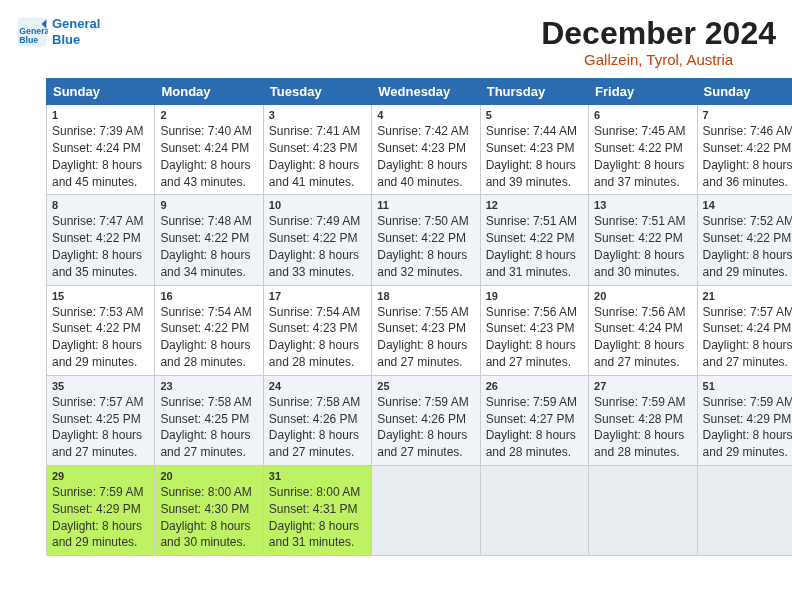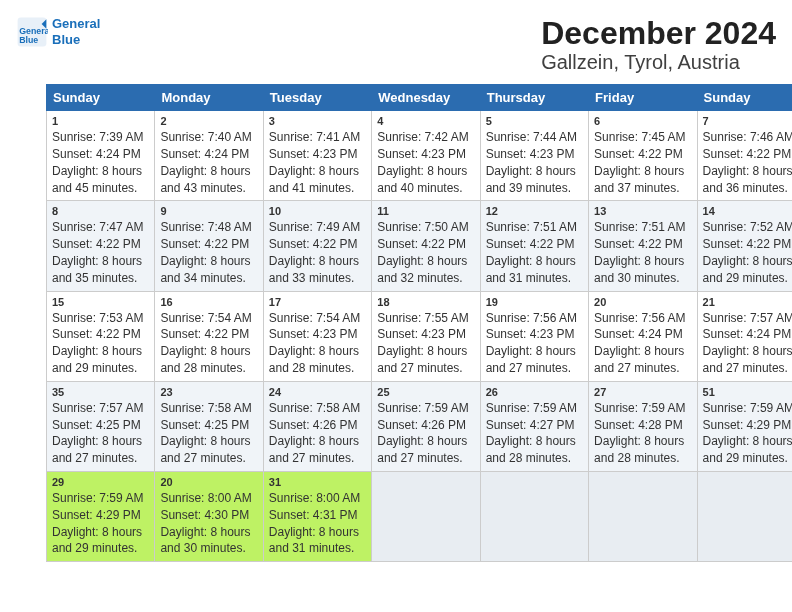--- a/index.html
+++ b/index.html
@@ -25,31 +25,31 @@
     .logo {
       display: flex;
       align-items: center;
       gap: 4px;
     }
     .logo-icon {
       width: 32px;
       height: 32px;
     }
     .title-block {
-      text-align: left;
+      text-align: center;
     }
     .month-title {
       font-size: 32px;
       font-weight: bold;
       color: #222;
       line-height: 1.1;
     }
     .location {
-      font-size: 20px;
-      color: #404040;
+      font-size: 15px;
+      color: #c2410c;
     }
     .calendar {
       width: 100%;
       border-collapse: collapse;
       margin-left: 30px;
     }
     .calendar th {
       background: #2b6cb0;
       color: #fff;
       font-size: 13px;

